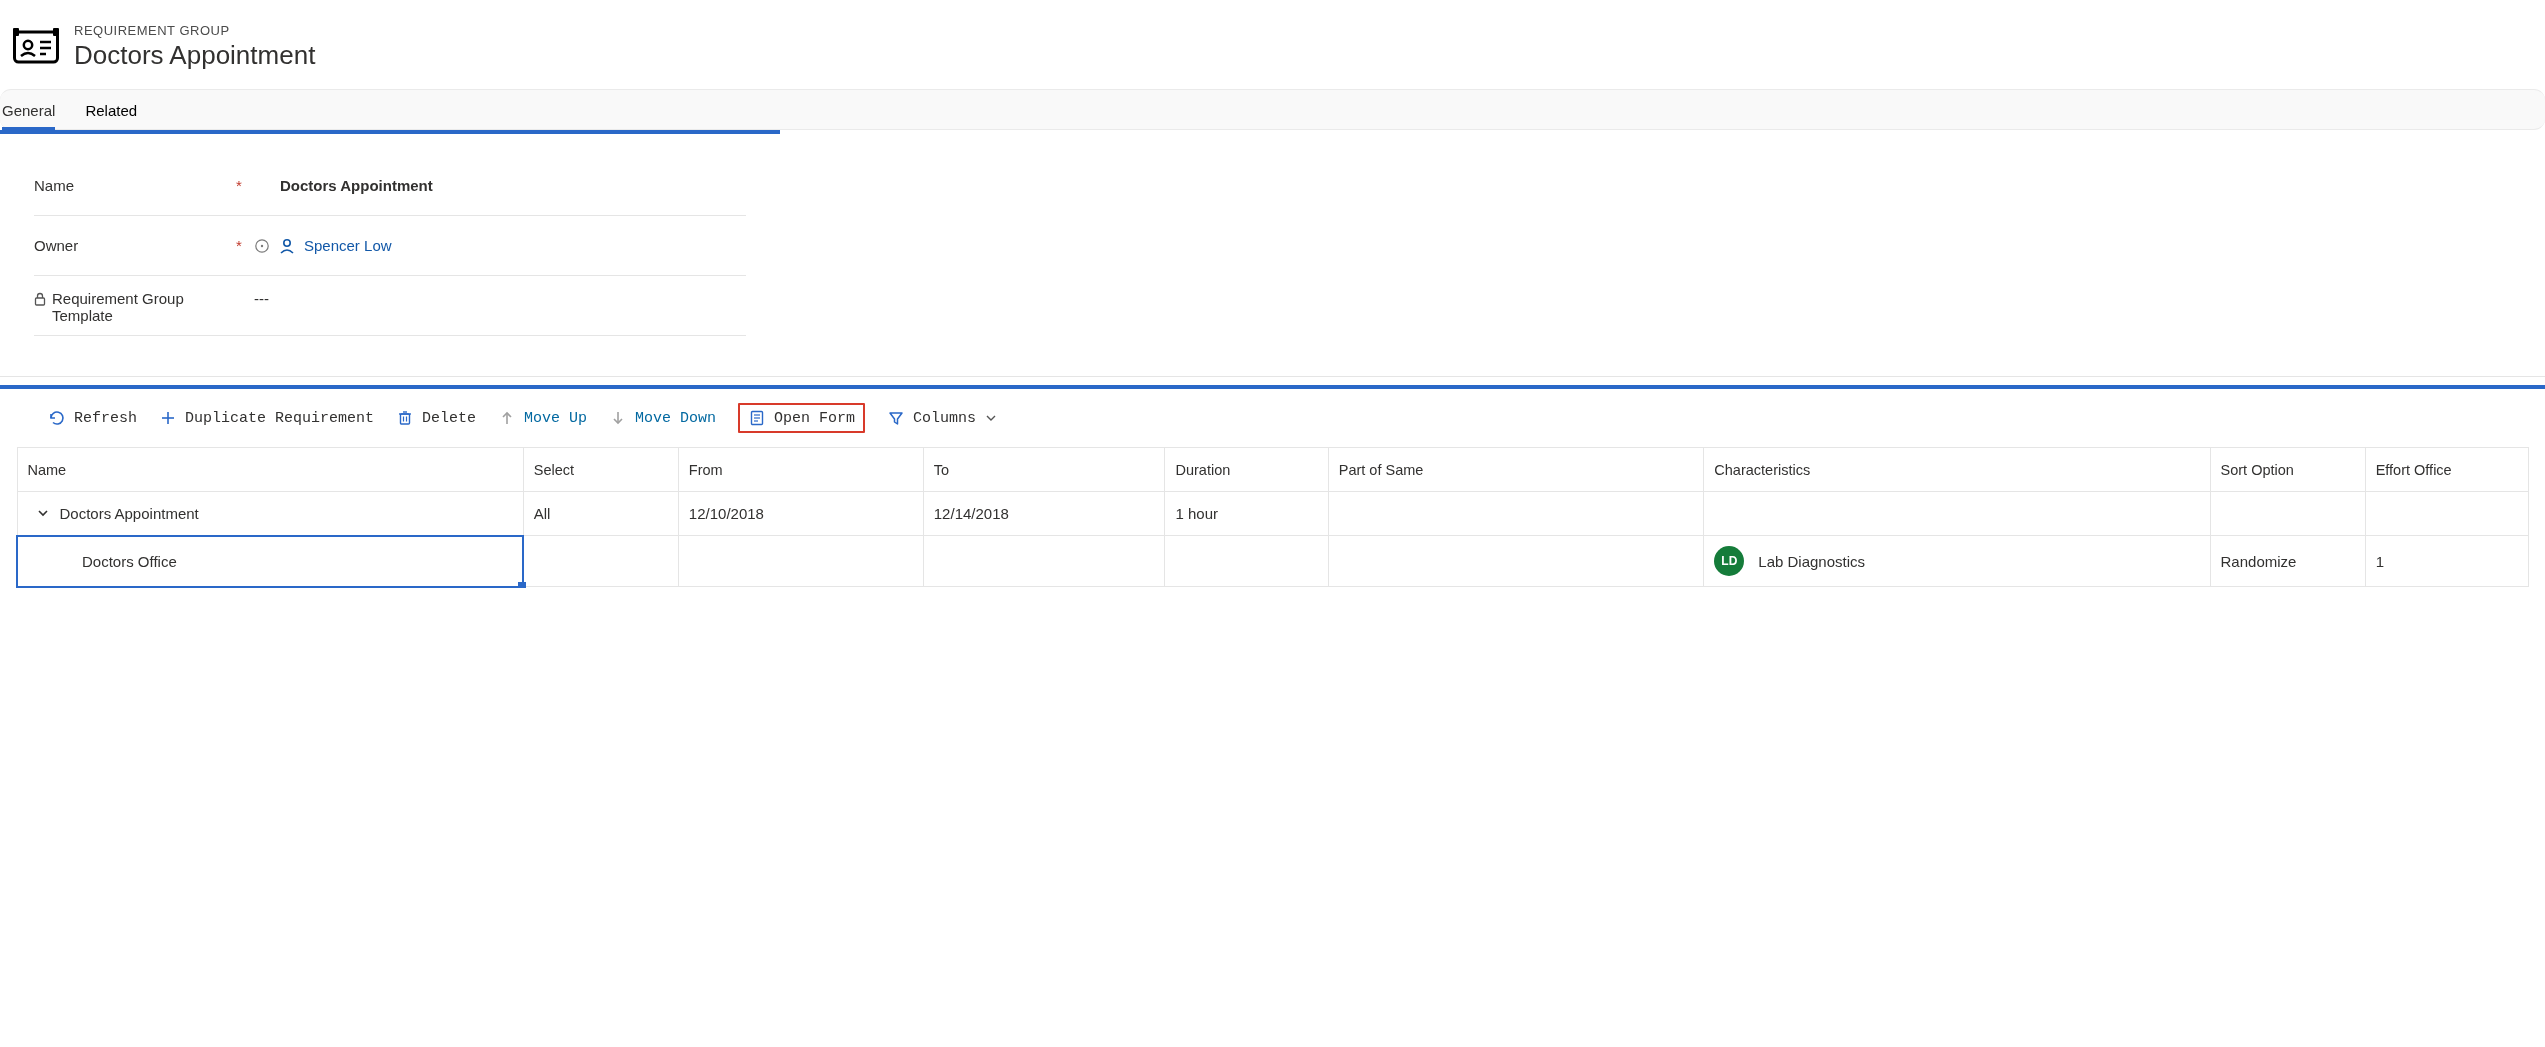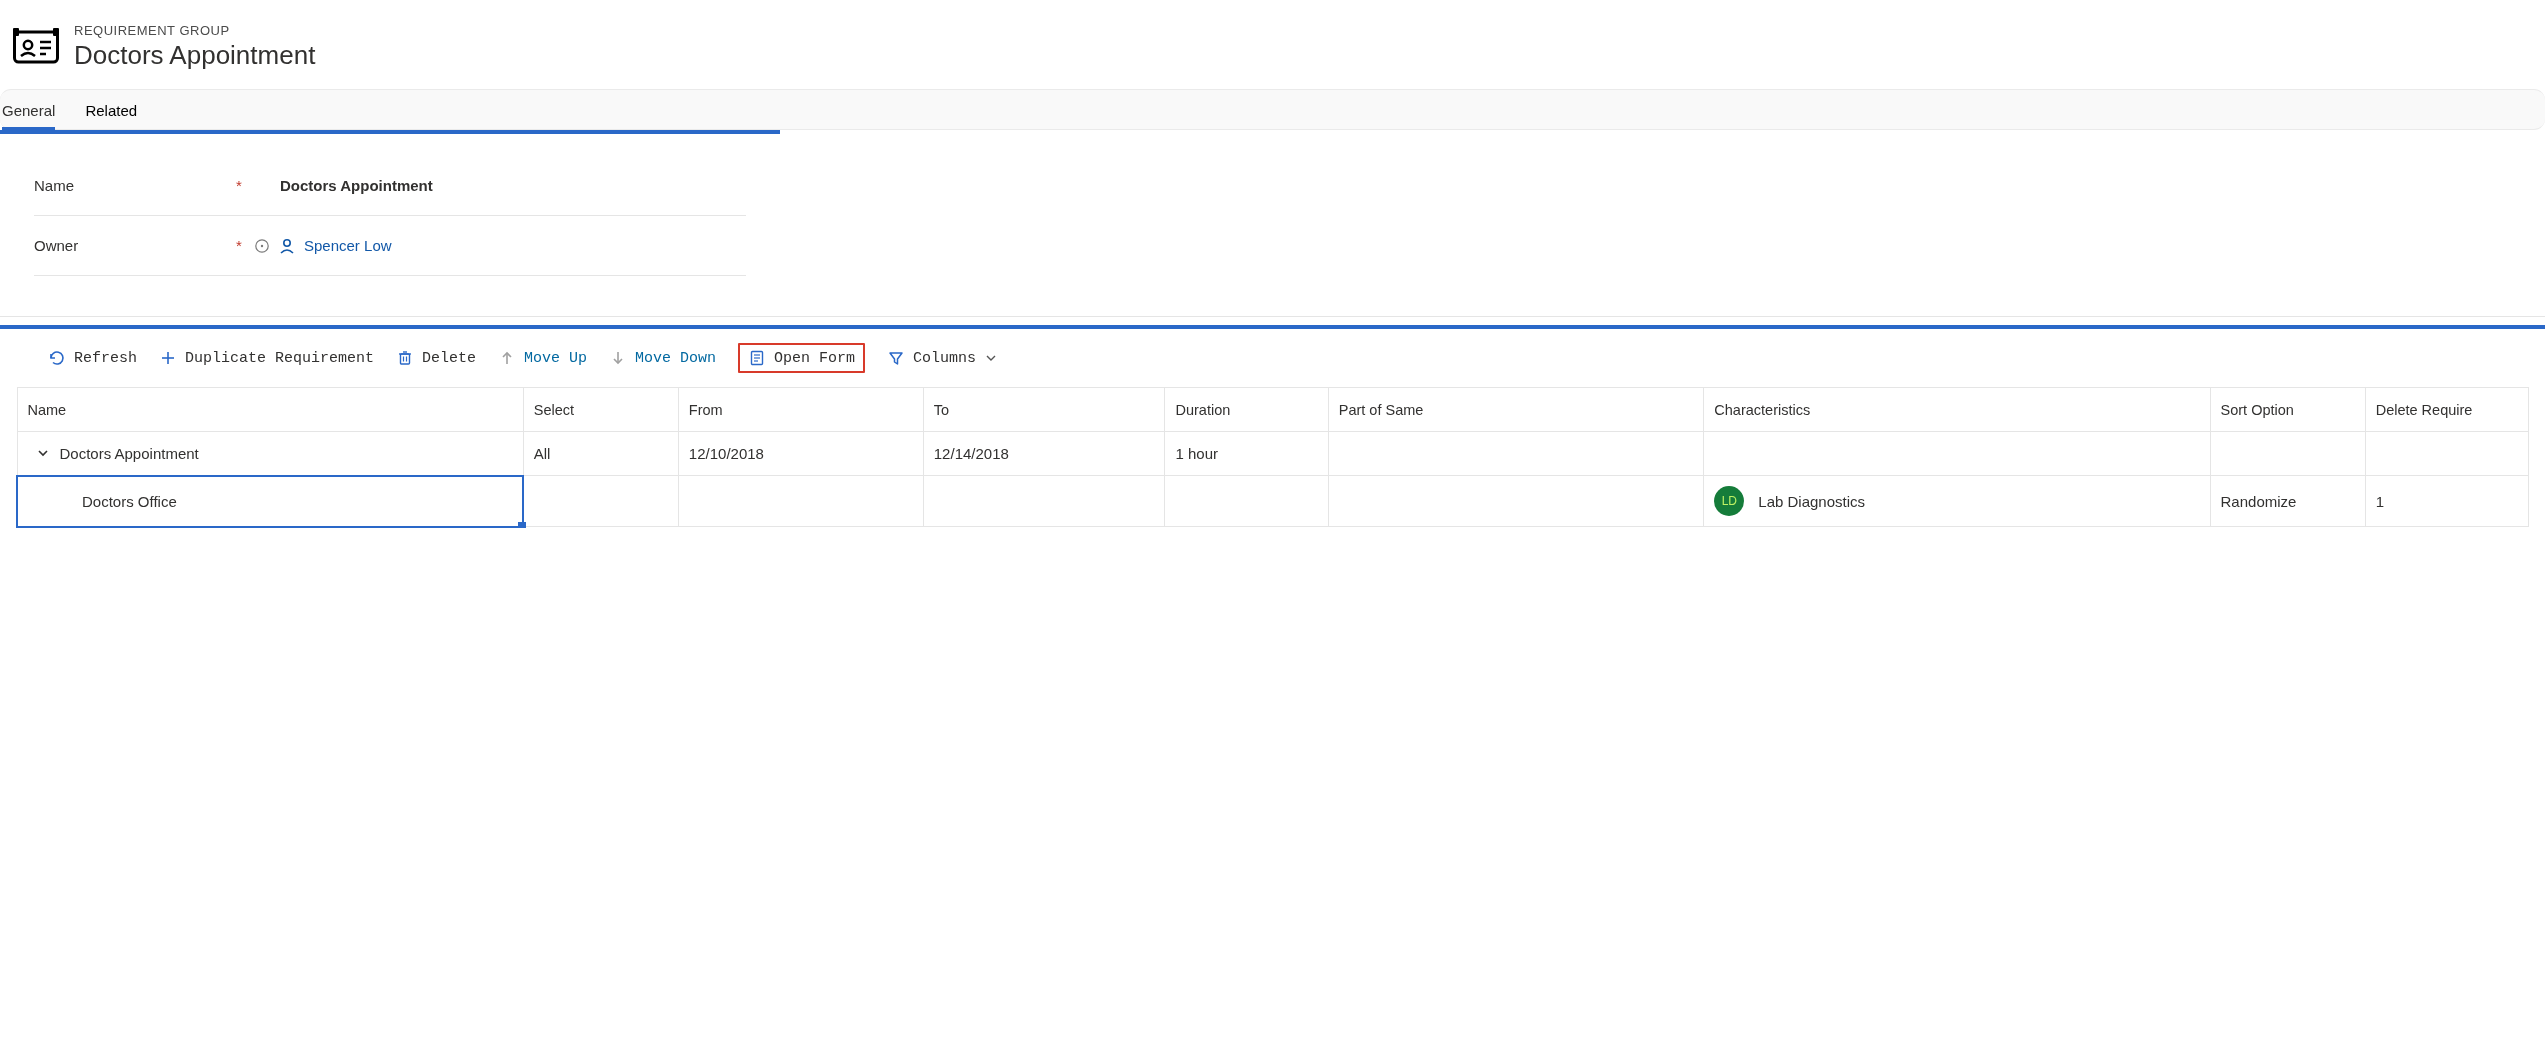--- a/index.html
+++ b/index.html
@@ -46,21 +46,21 @@
 
   
   .grid { width: 100%; border-collapse: collapse; margin: 0 16px; width: calc(100% - 32px); max-width: 2545px; table-layout: fixed; }
   .grid th, .grid td { border: 1px solid #e5e5e5; padding: 10px 10px; text-align: left; font-weight: 400; font-size: 15px; color: #323130; vertical-align: middle; height: 44px; }
   .grid th { font-size: 14.5px; color: #323130; background: #fff; }
   .grid .name-cell { display: flex; align-items: center; gap: 10px; }
   .grid .indent1 { padding-left: 8px; }
   .grid .indent2 { padding-left: 54px; }
   .grid .selected { border: 2px solid #2a68c8 !important; position: relative; }
   .grid .selected::after { content: ""; position: absolute; right: -4px; bottom: -4px; width: 8px; height: 8px; background: #2a68c8; }
-  .avatar { width: 30px; height: 30px; border-radius: 50%; background: #157c3a; color: #bef264; display: flex; align-items: center; justify-content: center; font-size: 12px; font-weight: 400; flex-shrink: 0; }
+  .avatar { width: 30px; height: 30px; border-radius: 50%; background: #157c3a; color: #ffffff; display: flex; align-items: center; justify-content: center; font-size: 12px; font-weight: 700; flex-shrink: 0; }
   .chev { display: inline-flex; }
 
   
   .col-name { width: 310px; }
   .col-select { width: 95px; }
   .col-from { width: 150px; }
   .col-to { width: 148px; }
   .col-dur { width: 100px; }
   .col-part { width: 230px; }
   .col-char { width: 310px; }
@@ -119,20 +119,33 @@
           <span class="person-icon">
             <svg width="18" height="18" viewBox="0 0 18 18">
                 <circle cx="9" cy="6" r="3.2" fill="none" stroke="#1258a8" stroke-width="1.6"></circle>
                 <path d="M3 16 Q9 10 15 16" fill="none" stroke="#1258a8" stroke-width="1.6"></path>
               </svg>
           </span>
           <div class="field-value">
               <span class="owner-link">Spencer Low</span>
             </div>
         </div>
+        <div class="field-row" style="align-items:flex-start; padding-top:14px;">
+          <div class="field-label">
+            <span class="lock">
+              <svg width="12" height="14" viewBox="0 0 12 14">
+                  <rect x="1.5" y="6" width="9" height="7" rx="1" fill="none" stroke="#555" stroke-width="1.3"></rect>
+                  <path d="M3.5 6 V4 a2.5 2.5 0 0 1 5 0 V6" fill="none" stroke="#555" stroke-width="1.3"></path>
+                </svg>
+            </span>
+            <span>Requirement Group Template</span>
+          </div>
+          <div class="req-mark"></div>
+          <div class="field-value">---</div>
+        </div>
       </div>
     </div>
 
     <div class="sep-line"></div>
     <div style="height:8px;"></div>
     <div class="grid-blue"></div>
 
     <div class="toolbar">
       <div class="tbtn">
         <span class="ticon">
@@ -223,21 +236,21 @@
       <thead>
         <tr>
           <th>Name</th>
           <th>Select</th>
           <th>From</th>
           <th>To</th>
           <th>Duration</th>
           <th>Part of Same</th>
           <th>Characteristics</th>
           <th>Sort Option</th>
-          <th>Delete Require</th>
+          <th>Effort Office</th>
         </tr>
       </thead>
       <tbody>
         <tr>
           <td>
             <div class="name-cell indent1">
               <span class="chev">
                 <svg width="14" height="14" viewBox="0 0 14 14">
                     <path d="M3 5 L7 9 L11 5" fill="none" stroke="#323130" stroke-width="1.6"></path>
                   </svg>

